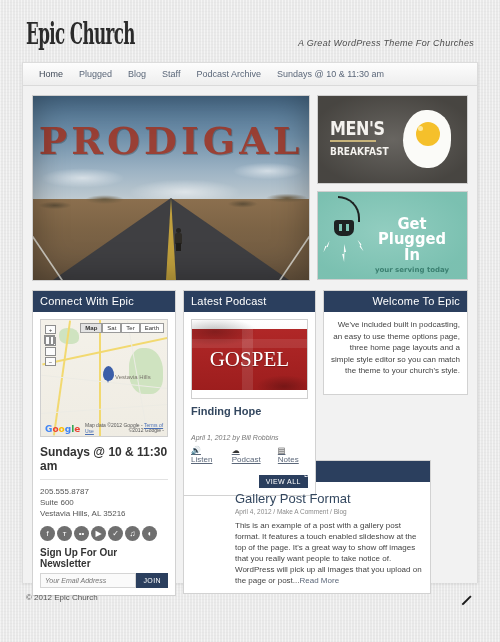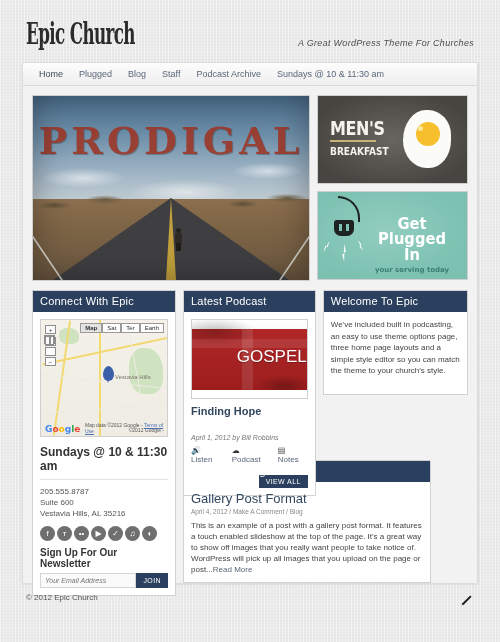--- a/index.html
+++ b/index.html
@@ -142,21 +142,21 @@
   .prong1 { left:21px; } .prong2 { left:28px; }
   .bolt { position:absolute; background:#ffffff; opacity:.92; }
   .b1 { left:7px; top:48px; width:3px; height:13px; transform:rotate(28deg); clip-path:polygon(50% 0,100% 50%,55% 50%,50% 100%,0 50%,45% 50%); }
   .b2 { left:24px; top:52px; width:4px; height:18px; clip-path:polygon(50% 0,100% 45%,58% 45%,50% 100%,0 55%,42% 55%); }
   .b3 { left:41px; top:47px; width:3px; height:13px; transform:rotate(-28deg); clip-path:polygon(50% 0,100% 50%,55% 50%,50% 100%,0 50%,45% 50%); }
 
   
   #cols { display:flex; padding:0 9px 9px 9px; gap:7px; align-items:flex-start; }
   .col-l { width:144px; }
   .col-m { width:138px; }
-  .col-r { width:151px; }
+  .col-r { width:151px;text-align:right; }
   .widget { background:#ffffff; border:1px solid #d2d2d2; margin-bottom:7px; }
   .wtitle {
     background:#2b3f5e; color:#ffffff;
     font-size:11px; padding:4px 7px 5px 7px;
     letter-spacing:0.2px;
   }
   .wbody { padding:7px; }
 
   
   #map { height:118px; position:relative; overflow:hidden; background:#f3f0e8; border:1px solid #cfcfcf; }
@@ -206,29 +206,29 @@
   #podArt { height:80px; background:#b02020; position:relative; overflow:hidden; border:1px solid #cfcfcf; }
   #podArt .cross-v { position:absolute; left:44%; top:0; bottom:0; width:11px; background:rgba(255,255,255,0.12); }
   #podArt .cross-h { position:absolute; left:0; right:0; top:24%; height:9px; background:rgba(255,255,255,0.10); }
   #podArt .grunge { position:absolute; inset:0;
     background:
       radial-gradient(ellipse 60px 20px at 20% 15%, rgba(0,0,0,.25), rgba(0,0,0,0) 70%),
       radial-gradient(ellipse 40px 16px at 80% 85%, rgba(0,0,0,.25), rgba(0,0,0,0) 70%),
       linear-gradient(rgba(255,255,255,0.04), rgba(0,0,0,0.12));
   }
   #podArt .gospel {
-    position:absolute; left:0; right:0; top:27px; text-align:right;
-    color:#fff; font-family:Liberation Sans, sans-serif; font-size:17px;
+    position:absolute; left:0; right:0; top:27px; text-align:center;
+    color:#fff; font-family:Liberation Serif, serif; font-size:21px;
     letter-spacing:0px; text-shadow:0 1px 1px rgba(0,0,0,.3);
   }
   #podArt .topband { position:absolute; left:0; right:0; top:0; height:9px; background:#fff; }
   #podArt .botband { position:absolute; left:0; right:0; bottom:0; height:8px; background:#fff; }
   .podTitle { font-size:11px; font-weight:bold; color:#33475f; margin:6px 0 17px 0; }
   .podMeta { font-size:7px; font-style:italic; color:#777; margin-bottom:5px; }
-  .podLinks { display:flex; gap:8px; align-items:center; font-size:8px; color:#5b6779; }
+  .podLinks { display:flex; gap:8px; align-items:center; font-size:8px; color:#5b6779;text-decoration:underline; }
   .podLinks span.ic { font-size:8px; color:#333; }
   .viewall { text-align:right; margin-top:6px; }
   .viewall button {
     background:#2b3f5e; color:#fff; border:none; font-size:7px;
     padding:3px 7px; letter-spacing:0.4px; cursor:pointer;
     font-family:"Liberation Sans", sans-serif;
   }
 
   
   .welcomeText p { font-size:8px; color:#444; line-height:11.5px; margin:0 0 10px 0; }
@@ -433,21 +433,21 @@
         <div class="wtitle">Welcome To Epic</div>
         <div class="wbody welcomeText">
           <p>We've included built in podcasting, an easy to use theme options page, three home page layouts and a simple style editor so you can match the theme to your church's style.</p>
         </div>
       </div>
     </div>
 
   </div>
 
   <div style="padding:0 9px 9px 9px; margin-top:-152px; margin-left:151px;">
-    <div class="widget" id="blogWidget" style="width:248px;">
+    <div class="widget" id="blogWidget" style="width:248px;padding-left:44px;">
       <div class="wtitle">From Our Blog</div>
       <div class="wbody">
         <div class="blogTitle">Gallery Post Format</div>
         <div class="blogMeta">April 4, 2012 / Make A Comment / Blog</div>
         <div class="blogBody"><span>This is an example of a post with a gallery post format. It features a touch enabled slideshow at the top of the page. It's a great way to show off images that you really want people to take notice of. WordPress will pick up all images that you upload on the page or post...</span><a href="#">Read More</a></div>
       </div>
     </div>
   </div>
 
 </div>

